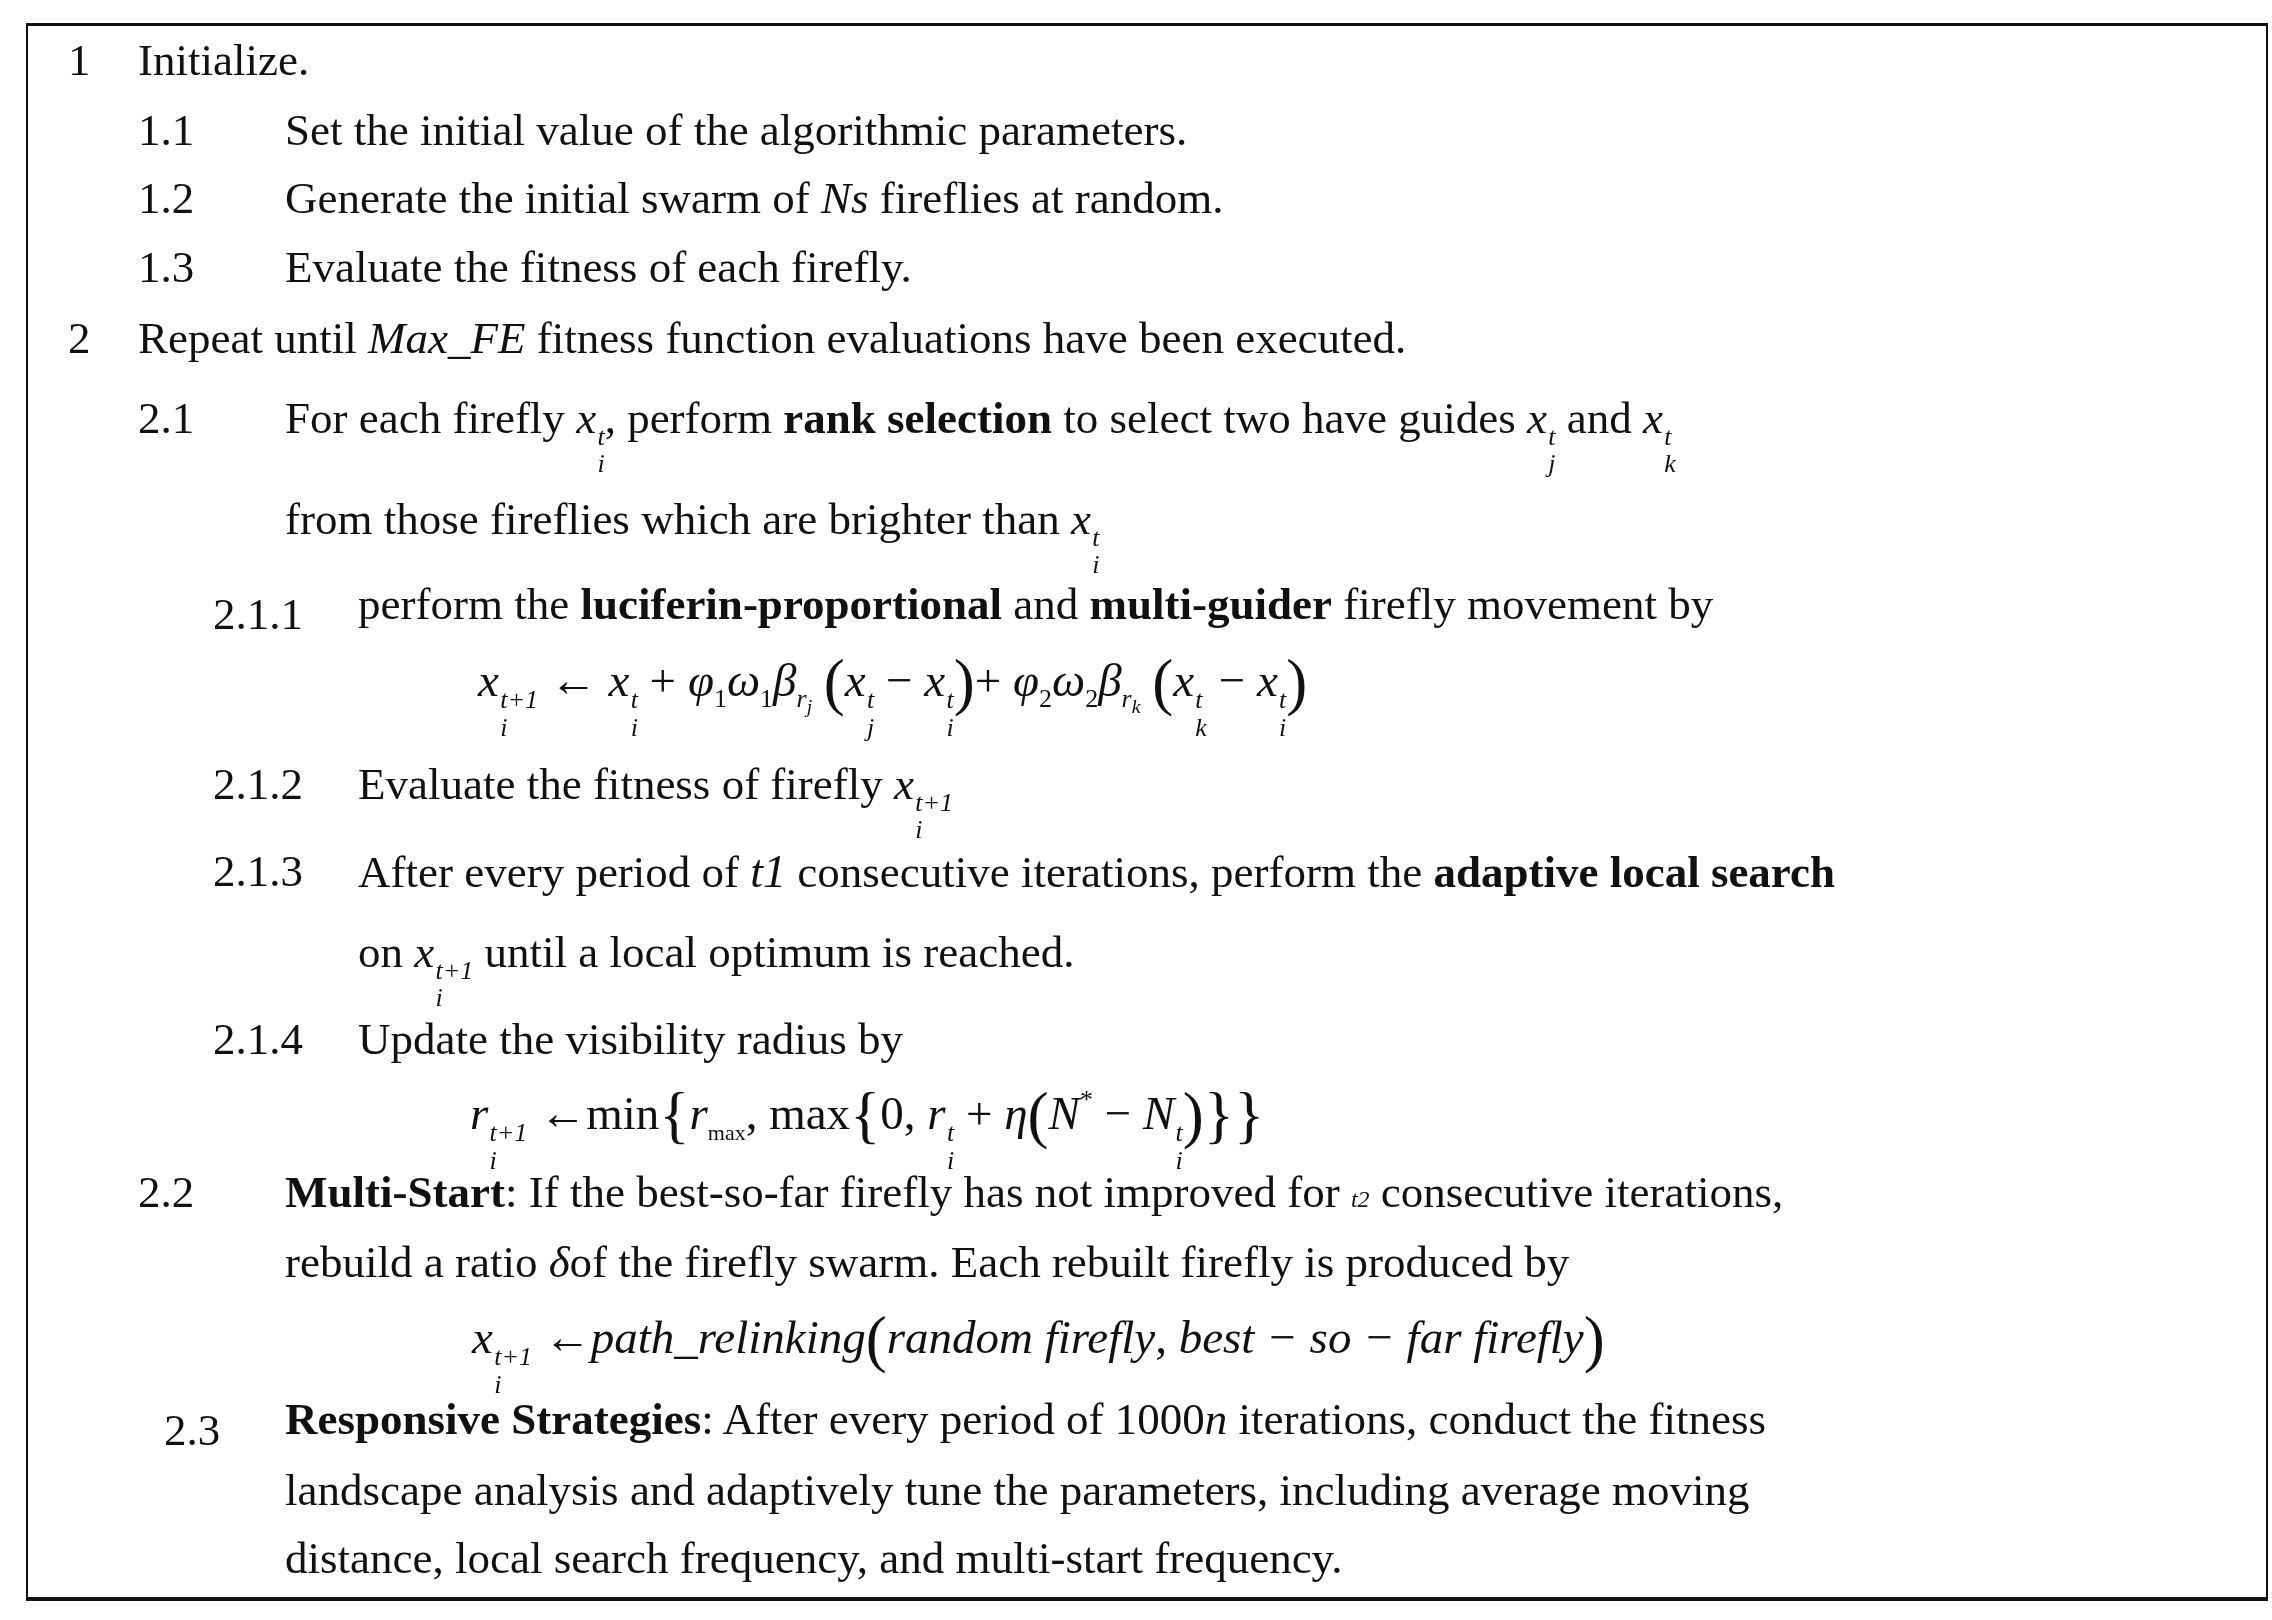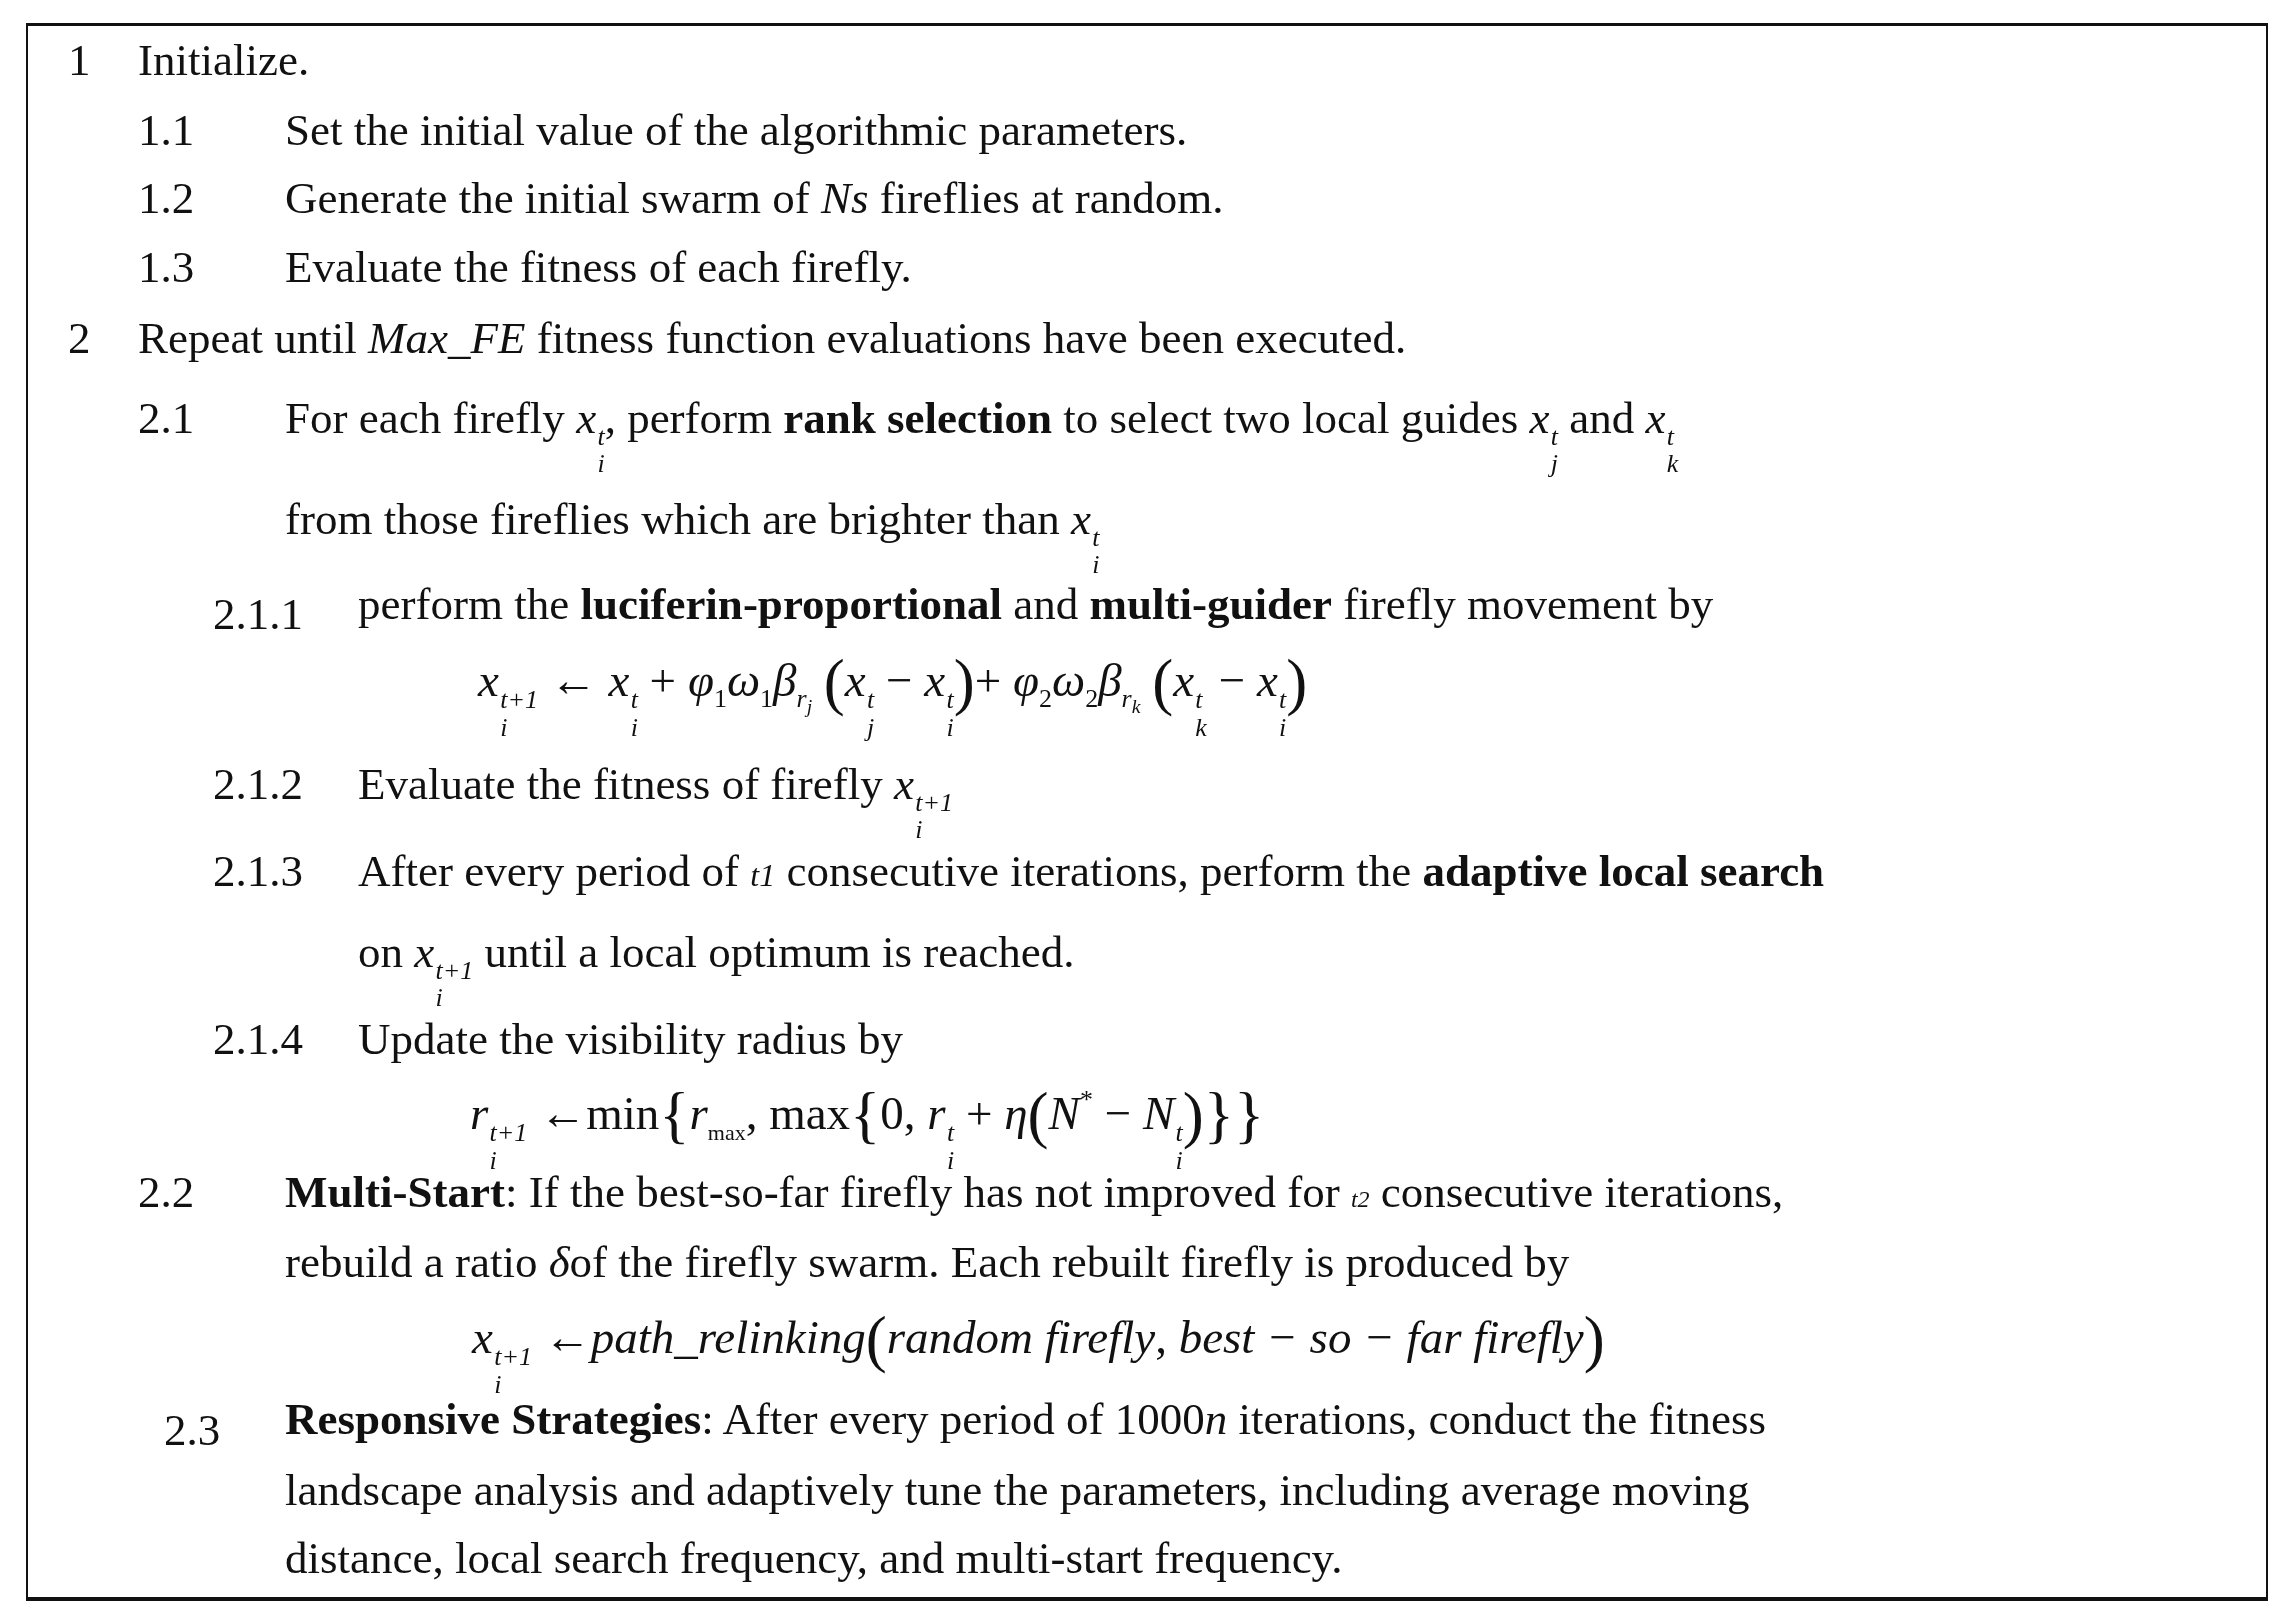--- a/index.html
+++ b/index.html
@@ -38,21 +38,21 @@
 
 <div class="num" style="left:68px;top:316px;">2</div>
 <div class="line" style="left:138px;top:316px;"><span>Repeat until </span><i>Max_FE</i><span> fitness function evaluations have been executed.</span></div>
 
 <div class="num" style="left:138px;top:396px;">2.1</div>
 <div class="line" style="left:285px;top:396px;">
   <span>For each firefly </span>
   <span class="m"><span>x</span><span class="sc">
         <span>t</span>
         <span>i</span>
-      </span></span><span>, perform </span><b>rank selection</b><span> to select two local guides </span>
+      </span></span><span>, perform </span><b>rank selection</b><span> to select two have guides </span>
   <span class="m"><span>x</span><span class="sc">
         <span>t</span>
         <span>j</span>
       </span></span>
   <span> and </span>
   <span class="m"><span>x</span><span class="sc">
         <span>t</span>
         <span>k</span>
       </span></span>
 </div>
@@ -95,21 +95,21 @@
     </span><span class="big">)</span>
 </div>
 
 <div class="num" style="left:213px;top:762px;">2.1.2</div>
 <div class="line" style="left:358px;top:762px;"><span>Evaluate the fitness of firefly </span><span class="m"><span>x</span><span class="sc">
         <span>t+1</span>
         <span>i</span>
       </span></span></div>
 
 <div class="num" style="left:213px;top:849px;">2.1.3</div>
-<div class="line" style="left:358px;top:849px;"><span>After every period of </span><i style="font-size:32px">t1</i><span> consecutive iterations, perform the </span><b>adaptive local search</b></div>
+<div class="line" style="left:358px;top:849px;"><span>After every period of </span><i style="font-size:46px">t1</i><span> consecutive iterations, perform the </span><b>adaptive local search</b></div>
 <div class="line" style="left:358px;top:930px;"><span>on </span><span class="m"><span>x</span><span class="sc">
         <span>t+1</span>
         <span>i</span>
       </span></span><span> until a local optimum is reached.</span></div>
 
 <div class="num" style="left:213px;top:1017px;">2.1.4</div>
 <div class="line" style="left:358px;top:1017px;">Update the visibility radius by</div>
 <div class="formula" style="left:470px;top:1084px;">
   <i>r</i><span class="sc">
       <span>t+1</span>

